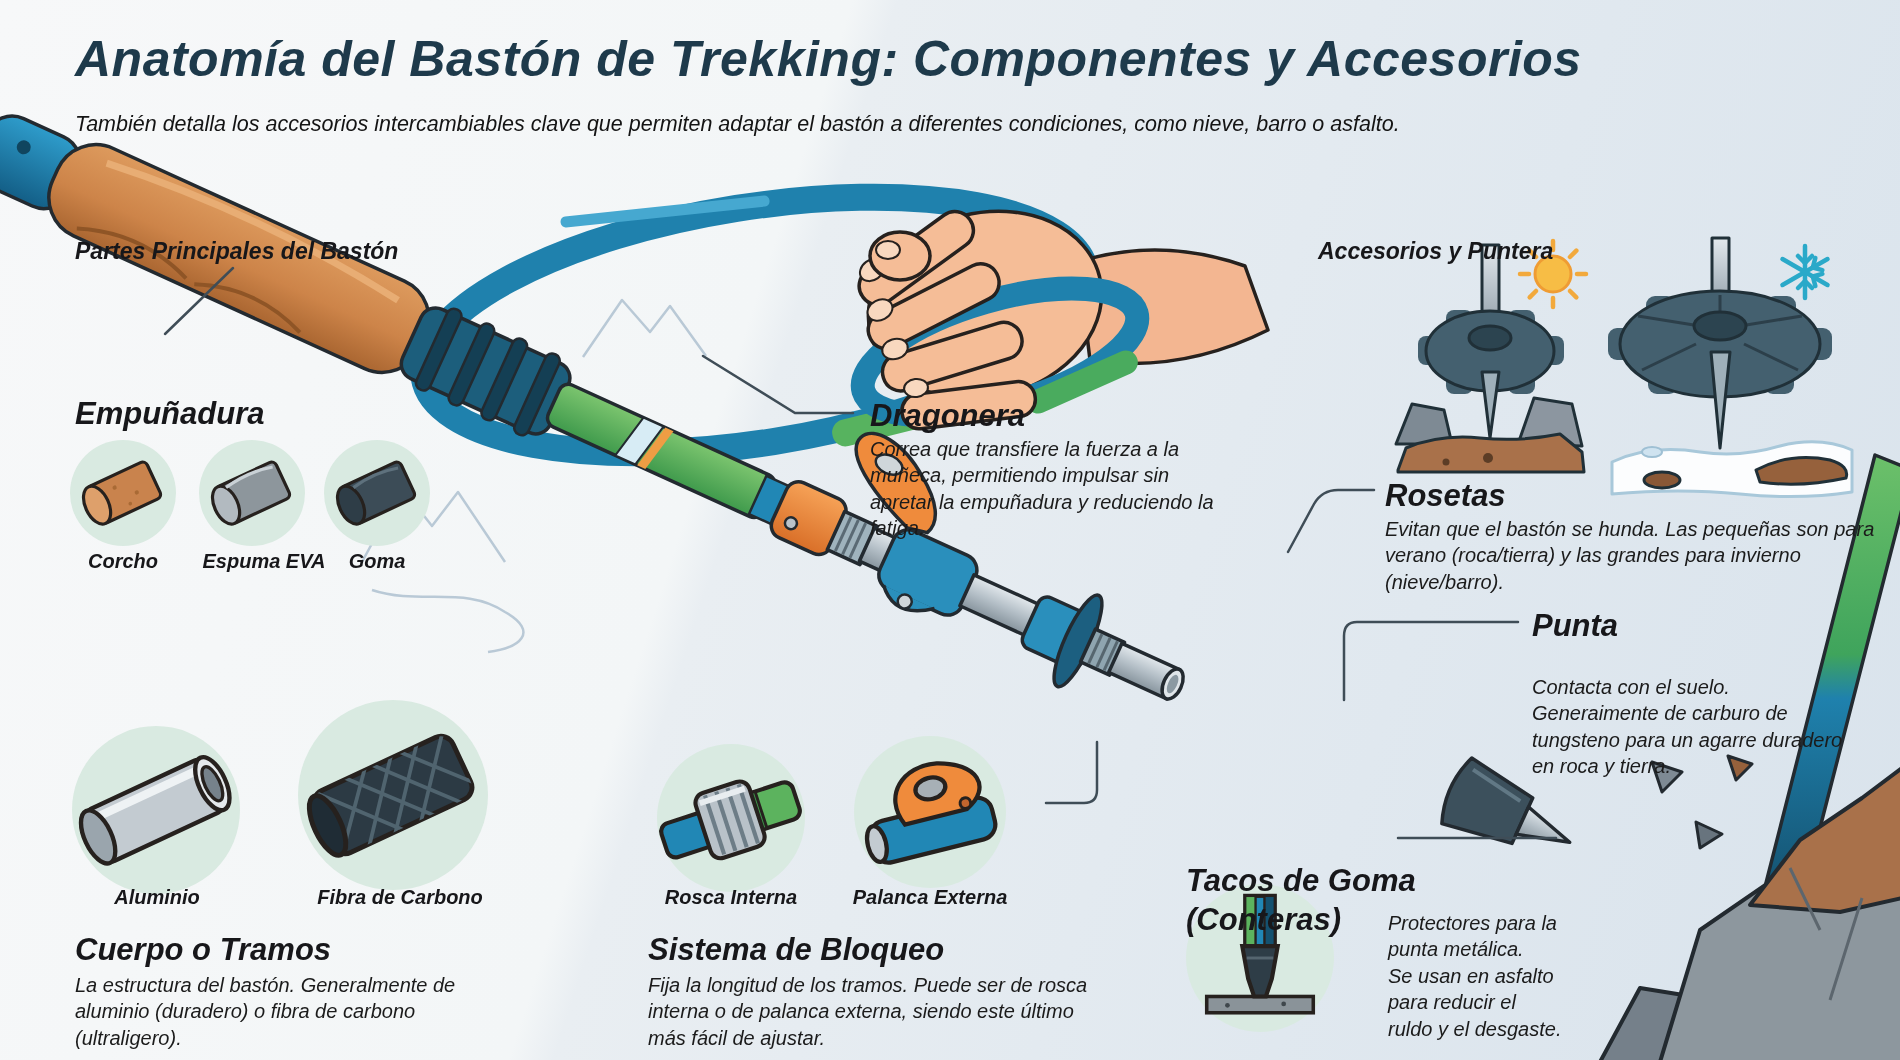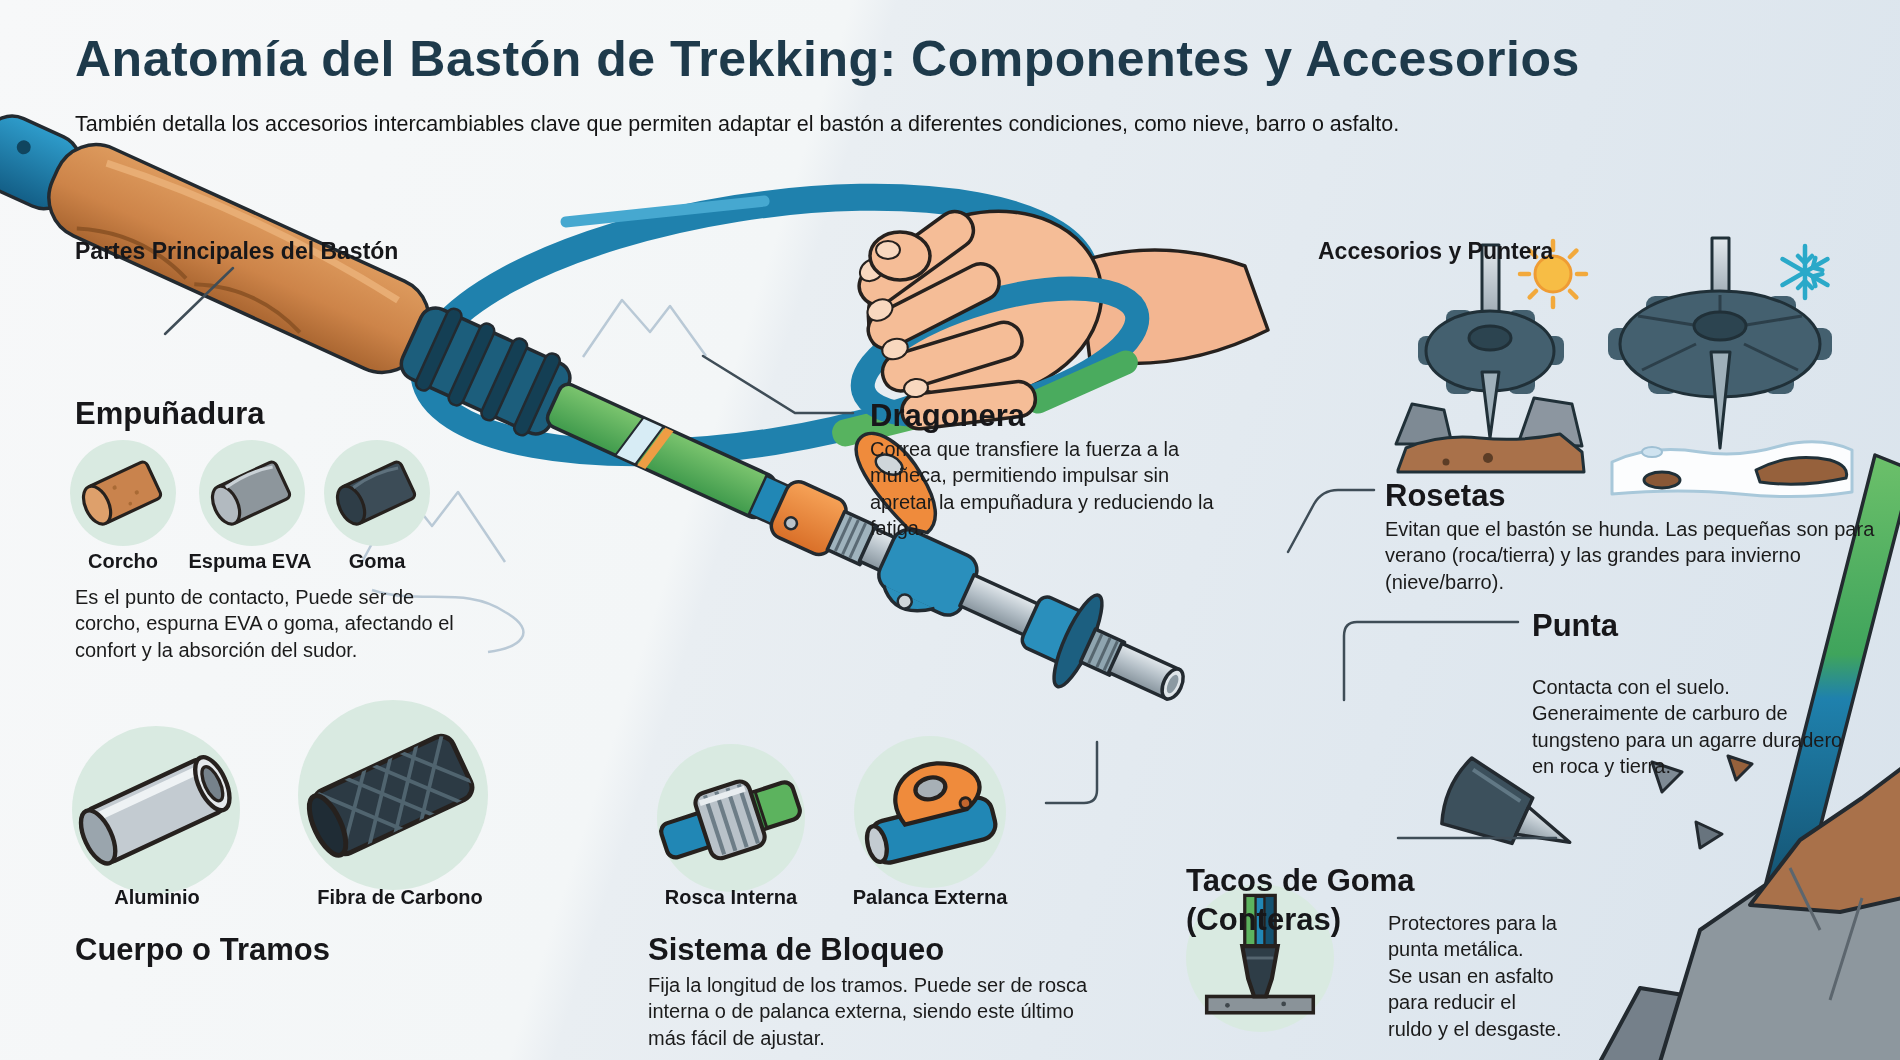--- a/index.html
+++ b/index.html
@@ -1,19 +1,20 @@
 <!DOCTYPE html>
 <html><head>
 <meta charset="utf-8">
 <style>
   html,body{margin:0;padding:0;}
   #canvas{
     position:relative;width:1900px;height:1060px;overflow:hidden;
     font-family:"Liberation Sans",sans-serif;color:#1c1c1c;
     background:linear-gradient(108deg,#f7f8f9 0%,#f3f6f7 38%,#e9eef2 40%,#e0e8ef 72%,#d9e3ec 100%);
+    font-style:italic;
   }
   .abs{position:absolute;}
   .scene{left:0;top:0;z-index:1;}
   .txt{z-index:3;}
   #title{left:75px;top:30px;font-size:50px;font-weight:800;color:#1e3a4b;letter-spacing:.5px;}
   .intro{left:75px;top:108px;font-size:21.5px;line-height:1.5;color:#141414;width:1500px;}
   .section-heading{font-size:23px;font-weight:800;color:#17171a;margin-top:32px;}
   .sub-heading{font-size:31px;font-weight:800;color:#17171a;}
   .body-copy{font-size:20px;line-height:1.32;color:#1b1b1b;}
   .pre{white-space:pre-line;margin-top:28px;}
@@ -281,23 +282,22 @@
   <div class="abs mint-circle" style="left:324px;top:440px;width:106px;height:106px;">
     <svg width="106" height="106" viewBox="0 0 100 100">
       <g transform="rotate(-25 50 50)" stroke="#26211e" stroke-width="3">
         <rect x="20" y="31" width="62" height="38" rx="5" fill="#3c4c57"></rect>
         <ellipse cx="23" cy="50" rx="11" ry="19" fill="#2e3d47"></ellipse>
         <path d="M 32 36 Q 56 31 78 37" fill="none" stroke="#5e717d" stroke-width="3"></path>
       </g>
     </svg>
   </div>
   <div class="abs txt swatch-label" style="left:123px;top:550px;">Corcho</div>
-  <div class="abs txt swatch-label" style="left:250px;top:550px;">Espuma EVA</div>
+  <div class="abs txt swatch-label" style="left:264px;top:550px;">Espuma EVA</div>
   <div class="abs txt swatch-label" style="left:377px;top:550px;">Goma</div>
-  <div class="abs txt body-copy" style="left:75px;top:584px;width:380px;">Es el punto de contacto, Puede ser de corcho, espurna EVA o goma, afectando el confort y la absorción del sudor.</div>
 
   <div class="abs txt sub-heading" style="left:870px;top:398px;">Dragonera</div>
   <div class="abs txt body-copy" style="left:870px;top:436px;width:360px;">Correa que transfiere la fuerza a la muñeca, permitiendo impulsar sin apretar la empuñadura y reduciendo la fatiga.</div>
 
   <div class="abs mint-circle" style="left:72px;top:726px;width:168px;height:168px;">
     <svg width="168" height="168" viewBox="0 0 100 100">
       <g transform="rotate(-25 50 50)" stroke="#26211e" stroke-width="2.6">
         <rect x="10" y="33" width="78" height="34" rx="5" fill="#c3cbd1"></rect>
         <path d="M 14 39 L 84 39" stroke="#eef2f4" stroke-width="5"></path>
         <ellipse cx="12" cy="50" rx="8" ry="17" fill="#9aa5ad"></ellipse>
@@ -325,20 +325,21 @@
           <line x1="44" y1="28" x2="82" y2="70"></line>
             <line x1="60" y1="28" x2="95" y2="66"></line>
         </g>
         <ellipse cx="12" cy="50" rx="7" ry="17" fill="#1f2c35" stroke="#26211e" stroke-width="2.6"></ellipse>
       </g>
     </svg>
   </div>
   <div class="abs txt swatch-label" style="left:157px;top:886px;">Aluminio</div>
   <div class="abs txt swatch-label" style="left:400px;top:886px;">Fibra de Carbono</div>
   <div class="abs txt sub-heading" style="left:75px;top:932px;">Cuerpo o Tramos</div>
+  <div class="abs txt body-copy" style="left:75px;top:972px;width:420px;">La estructura del bastón. Generalmente de aluminio (duradero) o fibra de carbono (ultraligero).</div>
 
   <div class="abs mint-circle" style="left:657px;top:744px;width:148px;height:148px;">
     <svg width="148" height="148" viewBox="0 0 100 100">
       <g transform="rotate(-18 50 50)" stroke="#26211e" stroke-width="2.8">
         <rect x="2" y="40" width="34" height="24" rx="6" fill="#2187b5"></rect>
         <rect x="62" y="38" width="34" height="26" rx="6" fill="#5cb35e"></rect>
         <rect x="62" y="38" width="9" height="26" fill="#3f9a4c" stroke-width="2"></rect>
         <rect x="30" y="28" width="38" height="46" rx="7" fill="#b9c2c9"></rect>
         <line x1="38" y1="30" x2="38" y2="72" stroke="#6d7d87"></line>
         <line x1="46" y1="30" x2="46" y2="72" stroke="#6d7d87"></line>

